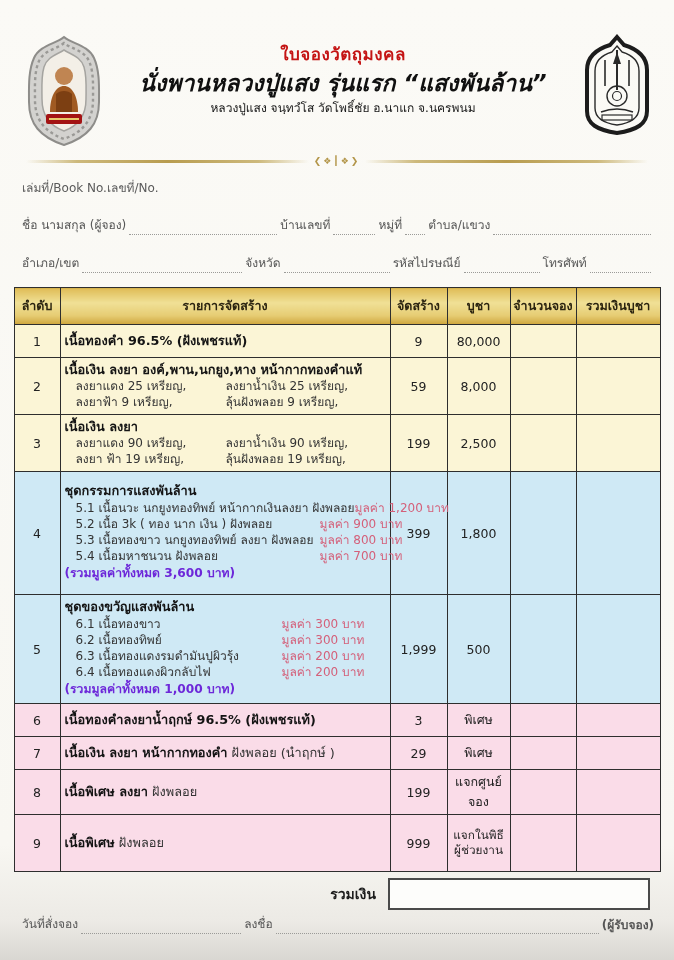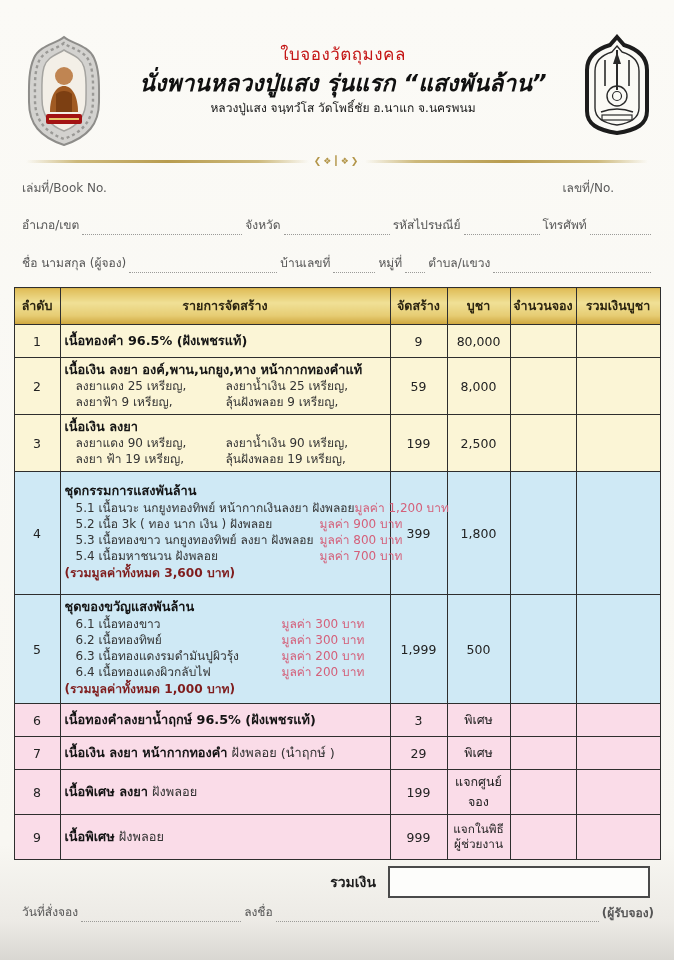--- a/index.html
+++ b/index.html
@@ -9,30 +9,30 @@
     background:#e9e7e2;
   }
   .page{
     position:relative;width:674px;height:960px;overflow:hidden;
     background:linear-gradient(180deg,#fbfaf6 0%,#f8f7f2 88%,#eceae5 96%,#d9d7d2 100%);
     color:#2b2b2b;
   }
   
   .hdr{display:flex;align-items:flex-start;justify-content:space-between;padding:34px 18px 0 20px;}
   .hdr-center{flex:1;text-align:center;padding-top:6px;}
-  .form-tag{color:#c41414;font-weight:400;font-size:17px;letter-spacing:.5px;}
+  .form-tag{color:#c41414;font-weight:700;font-size:17px;letter-spacing:.5px;}
   .main-title{font-size:23px;font-weight:800;font-style:italic;color:#101010;margin-top:3px;line-height:1.2;}
   .sub-title{font-size:12px;font-weight:400;color:#161616;margin-top:0;}
   .badge{flex:0 0 auto;}
   
   .divider{display:flex;align-items:center;margin:4px 26px 0;}
   .divider .line{flex:1;height:3px;background:linear-gradient(90deg,rgba(201,182,122,0),#cdb97c 18%,#b89c4f 50%,#cdb97c 82%,rgba(201,182,122,0));}
   .divider .orn{color:#b3964a;font-size:9px;padding:0 5px;letter-spacing:2px;}
   
-  .meta-row{display:flex;justify-content:space-between;margin:12px 60px 0 22px;font-size:12px;color:#5a5a5a;}
+  .meta-row{display:flex;margin:12px 60px 0 22px;font-size:12px;color:#5a5a5a;}
   .frow{display:flex;align-items:flex-end;margin:18px 20px 0 22px;font-size:12px;color:#555;}
   .frow .lbl{flex:0 0 auto;padding-bottom:1px;}
   .dots{border-bottom:1.4px dotted #9b9b98;height:13px;margin:0 3px;}
   .d-grow{flex:1;}
   .d-150{flex:0 0 148px;} .d-44{flex:0 0 42px;} .d-22{flex:0 0 20px;}
   .d-165{flex:0 0 160px;} .d-110{flex:0 0 106px;} .d-78{flex:0 0 76px;}
   
   table.order{border-collapse:collapse;table-layout:fixed;width:646px;margin:14px auto 0;background:#fff;}
   .order th,.order td{border:1.6px solid #2e2e2e;vertical-align:middle;padding:2px 4px;}
   .order thead th{
@@ -49,25 +49,25 @@
   .item-title{font-size:12.8px;color:#141414;line-height:1.3;}
   .item-title b{font-weight:700;}
   .item-title span{font-weight:400;color:#333;}
   .subline{display:flex;font-size:12px;color:#333;line-height:1.34;margin-left:11px;}
   .subline .sl-text{flex:0 0 auto;}
   .subline .sl-val{flex:0 0 auto;}
   .r2 .sl-text,.r3 .sl-text{min-width:150px;}
   .r4 .sl-text{min-width:244px;}
   .r5 .sl-text{min-width:206px;}
   .r4 .sl-val,.r5 .sl-val{color:#d4607a;}
-  .item-total{font-size:12.2px;font-weight:700;color:#7f1d1d;line-height:1.4;margin-top:1px;}
+  .item-total{font-size:12.2px;font-weight:700;color:#6d28d9;line-height:1.4;margin-top:1px;}
   .r1 td{height:28px;} .r2 .c-item,.r3 .c-item{height:52px;}
   .r4 .c-item{height:118px;} .r5 .c-item{height:104px;}
   .r6 td,.r7 td,.r8 td{height:28px;} .r9 td{height:40px;}
-  .r9 .c-price{font-size:11.8px;line-height:1.25;padding:2px 1px;}
+  .r9 .c-price{font-size:11.8px;line-height:1.25;padding:8px 1px;}
   
   .summary{display:flex;align-items:center;margin:6px 14px 0;}
   .summary .spacer{flex:0 0 286px;}
   .summary .total-lbl{flex:0 0 76px;text-align:right;font-size:14px;font-weight:700;color:#1c1c1c;padding-right:12px;}
   .summary .total-box{flex:0 0 258px;height:28px;border:2px solid #4a4a4a;background:#fdfdfb;}
   
   .foot1{margin-top:4px;}
   .receiver-lbl{flex:0 0 auto;color:#555;font-weight:bold;}
   
   .emblem{display:block;}
@@ -116,37 +116,37 @@
     <div class="orn">❮❖┃❖❯</div>
     <div class="line"></div>
   </div>
 
   <div class="meta-row">
     <span>เล่มที่/Book No.</span>
     <span>เลขที่/No.</span>
   </div>
 
   <div class="frow">
+    <span class="lbl">ชื่อ นามสกุล (ผู้จอง)</span>
+    <span class="dots d-150"></span>
+    <span class="lbl">บ้านเลขที่</span>
+    <span class="dots d-44"></span>
+    <span class="lbl">หมู่ที่</span>
+    <span class="dots d-22"></span>
+    <span class="lbl">ตำบล/แขวง</span>
+    <span class="dots d-grow"></span>
+  </div>
+  <div class="frow">
     <span class="lbl">อำเภอ/เขต</span>
     <span class="dots d-165"></span>
     <span class="lbl">จังหวัด</span>
     <span class="dots d-110"></span>
     <span class="lbl">รหัสไปรษณีย์</span>
     <span class="dots d-78"></span>
     <span class="lbl">โทรศัพท์</span>
-    <span class="dots d-grow"></span>
-  </div>
-  <div class="frow">
-    <span class="lbl">ชื่อ นามสกุล (ผู้จอง)</span>
-    <span class="dots d-150"></span>
-    <span class="lbl">บ้านเลขที่</span>
-    <span class="dots d-44"></span>
-    <span class="lbl">หมู่ที่</span>
-    <span class="dots d-22"></span>
-    <span class="lbl">ตำบล/แขวง</span>
     <span class="dots d-grow"></span>
   </div>
 
   <table class="order">
     <colgroup>
       <col class="col0">
         <col class="col1">
         <col class="col2">
         <col class="col3">
         <col class="col4">

